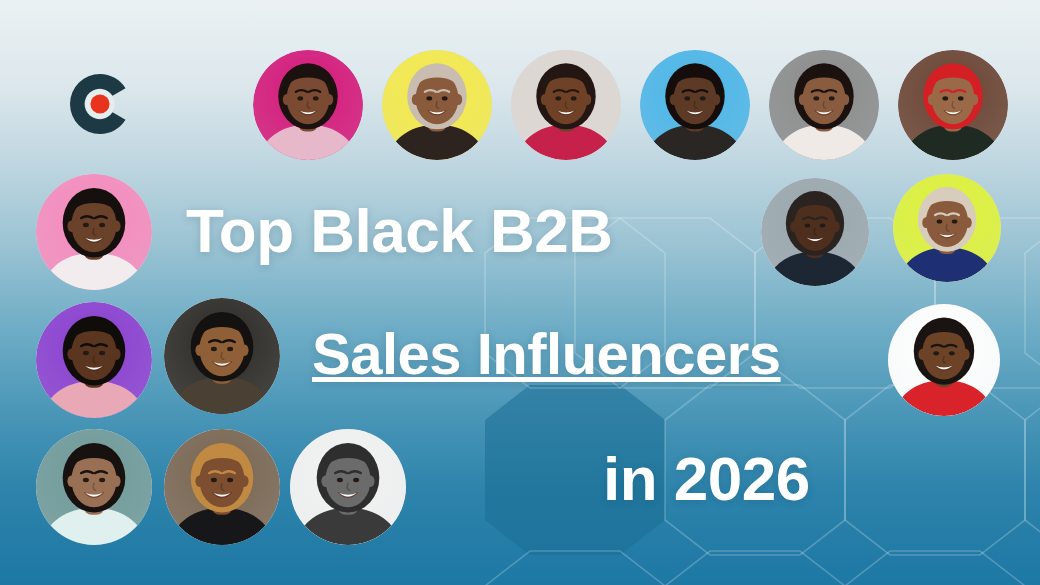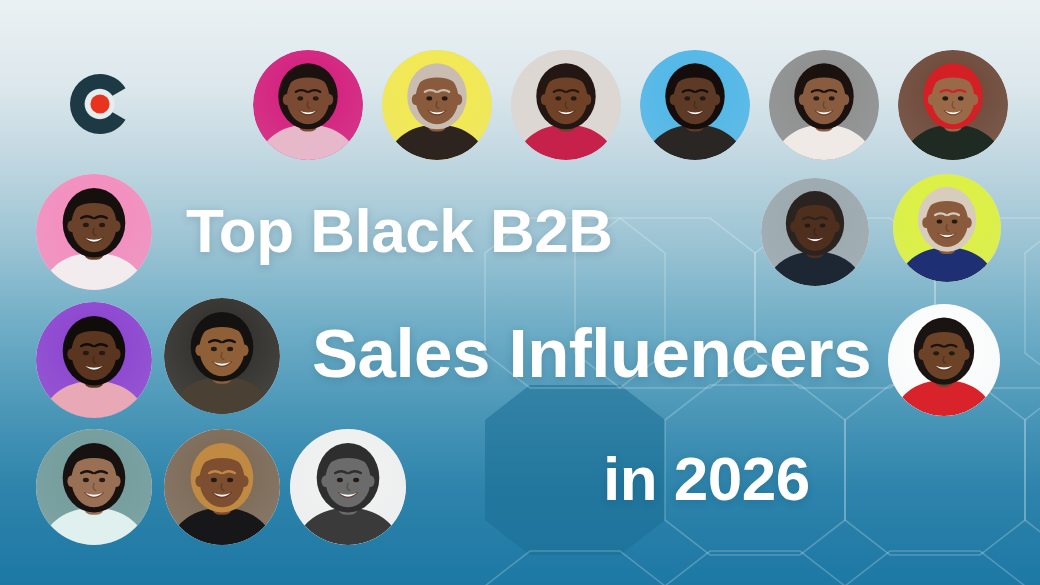--- a/index.html
+++ b/index.html
@@ -65,21 +65,21 @@
   .hl-line {
     position: absolute;
     color: #ffffff;
     font-weight: bold;
     letter-spacing: -0.5px;
     text-shadow: 0 2px 8px rgba(10,50,70,0.18);
     white-space: nowrap;
     font-family: "Liberation Sans", sans-serif;
   }
   .hl-1 { left: 186px; top: 197px; font-size: 62px; line-height: 68px; }
-  .hl-2 { left: 312px; top: 320px; font-size: 69px; line-height: 68px; }
+  .hl-2 { left: 312px; top: 320px; font-size: 58px; line-height: 68px; text-decoration: underline; }
   .hl-3 { left: 603px; top: 445px; font-size: 62px; line-height: 68px; }
 </style>
 </head>
 <body>
 
 <div id="banner">
 
   <div class="bg-gradient"></div>
 
   <div class="bg-hex-layer">

